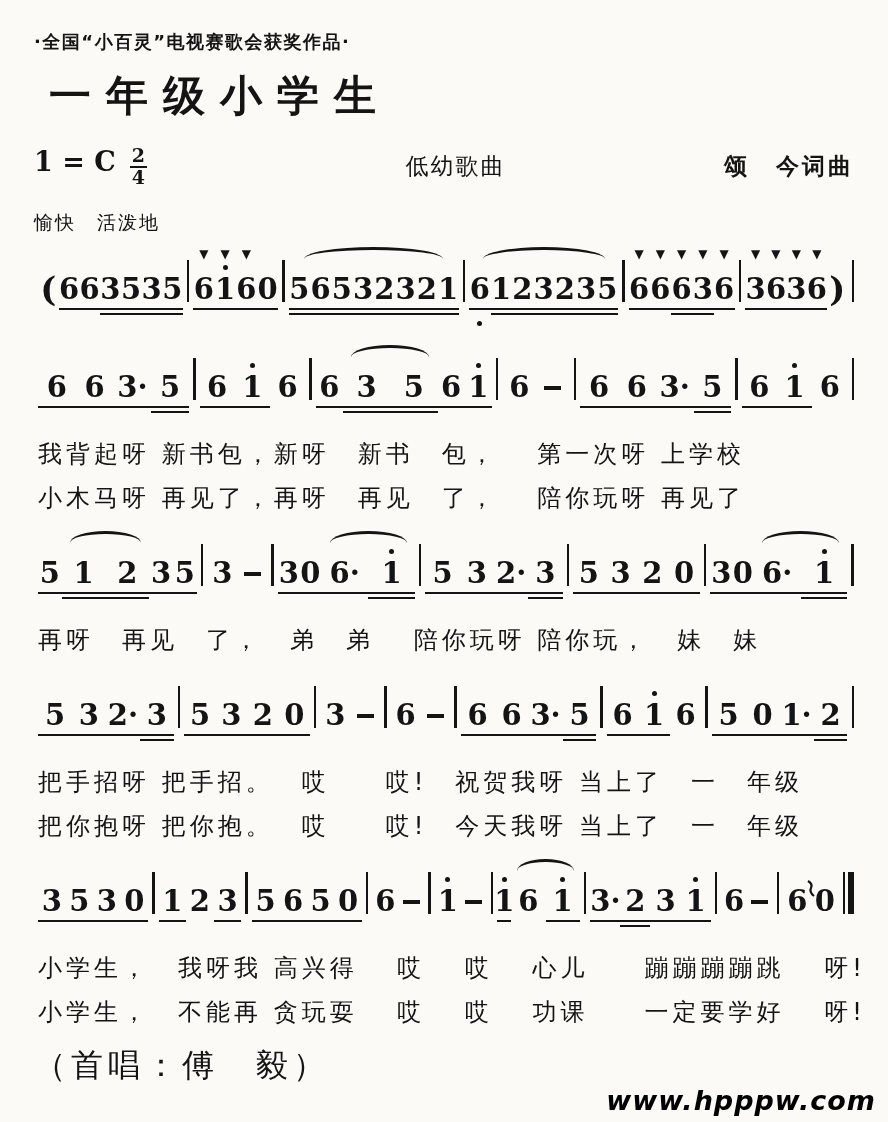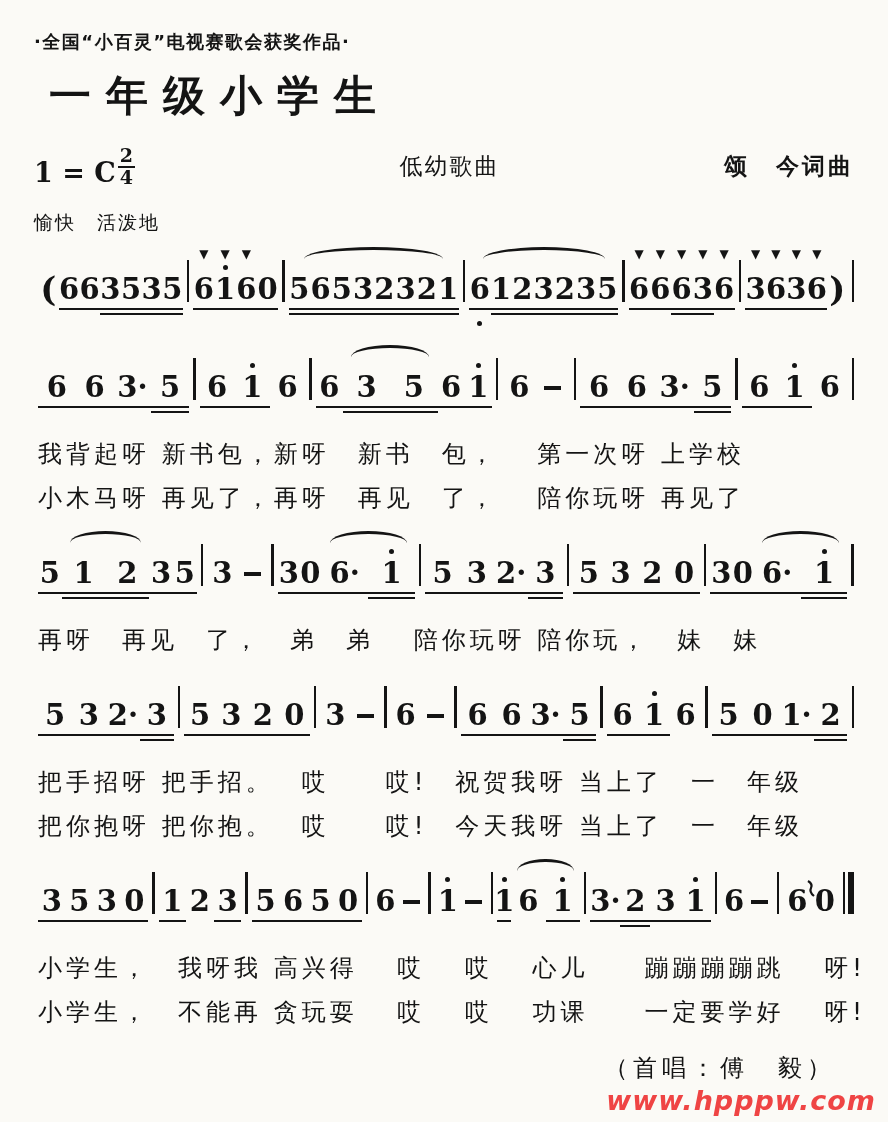--- a/index.html
+++ b/index.html
@@ -4,21 +4,21 @@
 <style>
   * { box-sizing: border-box; }
   body { margin:0; width:888px; height:1122px; background:#fbfaf6;
          font-family:"DejaVu Sans", sans-serif; color:#141414; overflow:hidden; }
   .page { position:relative; width:888px; height:1122px; padding:30px 34px 0 34px; }
 
   .award { font-size:18px; font-weight:700; letter-spacing:1.5px; }
   .title { text-align:left; font-size:42px; font-weight:700; letter-spacing:15px;
            margin-top:14px; text-indent:15px; }
   .meta  { display:flex; justify-content:space-between; align-items:center; margin-top:22px; }
-  .key   { display:flex; align-items:flex-end; gap:2px;
+  .key   { display:flex; align-items:flex-start; gap:14px;
            font-family:"DejaVu Serif", serif; font-weight:700; font-size:27px; }
   .frac  { display:inline-flex; flex-direction:column; align-items:center;
            font-family:"DejaVu Serif", serif; font-weight:700; font-size:19px; line-height:1.05; }
   .frac .num { border-bottom:2.5px solid #141414; padding:0 2px; }
   .genre { font-size:23px; letter-spacing:2px; margin-left:40px; }
   .credit{ font-size:23px; letter-spacing:3px; font-weight:600; }
   .tempo { font-size:19px; margin-top:22px; letter-spacing:2px; }
 
   #score { margin-top:10px; }
   .system { margin-bottom:16px; }
@@ -39,23 +39,23 @@
   .bar { width:2.5px; height:42px; background:#141414; margin-top:14px; flex:0 0 auto; }
   .finalbar { display:flex; gap:3px; margin-top:14px; flex:0 0 auto; }
   .finalbar .thin { width:2.5px; height:42px; background:#141414; }
   .finalbar .thick{ width:6px;  height:42px; background:#141414; }
   .slurwrap { display:flex; position:relative; min-width:0; }
   .slur { position:absolute; top:1px; left:9%; right:9%; height:12px;
           border-top:3px solid #141414; border-radius:50% 50% 0 0 / 100% 100% 0 0; }
   .gliss { position:absolute; left:95%; top:-4px; }
   .lyric { font-size:24px; letter-spacing:4px; white-space:pre; margin-top:12px; padding-left:4px; }
 
-  .footer-credit { text-align:right; font-size:24px; letter-spacing:5px; margin-top:24px; padding-right:18px; }
+  .footer-credit { text-align:left; font-size:32px; letter-spacing:5px; margin-top:16px; padding-right:18px; }
   .watermark { position:absolute; right:12px; bottom:6px; font-style:italic; font-weight:700;
-               font-size:27px; letter-spacing:1px; color:#ef4444; }
+               font-size:27px; letter-spacing:1px; color:#000000; }
 </style>
 </head>
 <body>
 
 <div class="page">
   <div class="award">·全国“小百灵”电视赛歌会获奖作品·</div>
   <div class="title">一年级小学生</div>
 
   <div class="meta">
     <div class="key">

